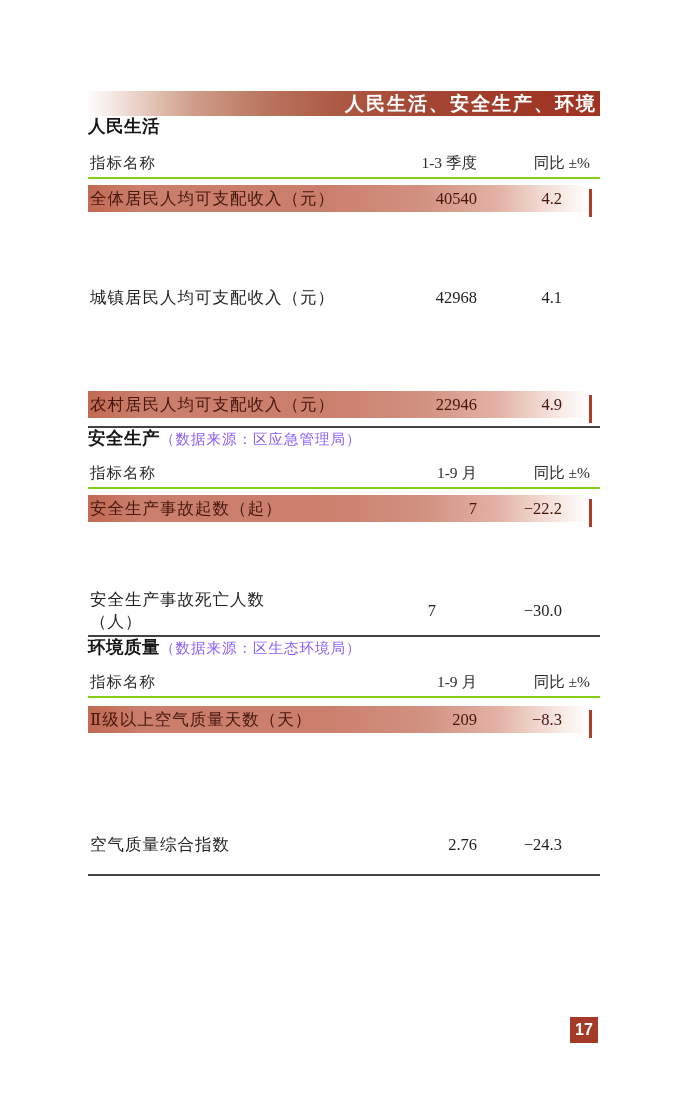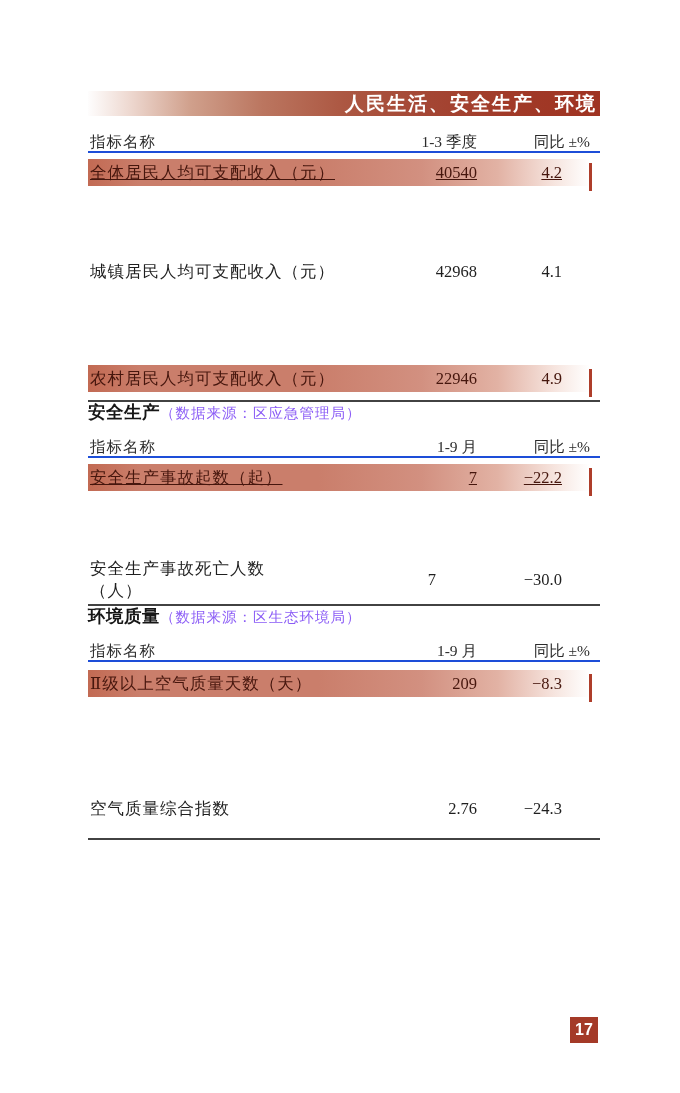--- a/index.html
+++ b/index.html
@@ -52,21 +52,22 @@
   .mt-sec3 { margin-top: 69px; }
 
   .row { display: flex; align-items: center; position: relative; }
   .c-name { flex: 1; padding-left: 2px; letter-spacing: 1px; }
   .c-val  { width: 110px; text-align: right; }
   .c-pct  { width: 123px; text-align: right; padding-right: 38px; box-sizing: border-box; }
 
   .thead {
     display: flex;
     margin-top: 16px;
-    border-bottom: 2px solid #1d4ed8;
+    padding-bottom: 5px;
+    border-bottom: 2px solid #84cc16;
     font-size: 15.5px;
     line-height: 19px;
     color: #2b2b2b;
   }
   .thead .c-pct { padding-right: 10px; }
 
   .trow { font-size: 16.5px; }
   .trow.plain { height: 22px; color: #1f1f1f; }
   .trow.hl {
     height: 27px;
@@ -78,21 +79,21 @@
   .tick {
     position: absolute;
     right: 8px;
     top: 4px;
     width: 3px;
     height: 28px;
     background: #ae3d2a;
   }
   .bline { height: 2px; background: #424242; }
 
-  .mt6  { margin-top: 6px; text-decoration: underline; }
+  .mt6  { margin-top: 6px; }
   .mt8  { margin-top: 8px; align-items: center; }
   .mt13 { margin-top: 13px; }
   .mt18 { margin-top: 18px; }
   .mt75 { margin-top: 75px; }
   .mt76 { margin-top: 101px; }
   .mt78 { margin-top: 78px; gap: 41px; }
   .mt82 { margin-top: 82px; justify-content: flex-end; }
 
   .page-num {
     position: absolute;
@@ -113,20 +114,23 @@
 <body>
 
 <div class="page">
   <div class="content">
 
     <div class="header-bar">
       <span>人民生活、安全生产、环境</span>
     </div>
 
     <section>
+      <h2 class="sec-head mt-sec1">
+        <span>人民生活</span>
+      </h2>
       <div class="thead">
         <span class="c-name">指标名称</span>
         <span class="c-val">1-3 季度</span>
         <span class="c-pct">同比 ±%</span>
       </div>
       <div class="row trow hl mt6">
         <span class="c-name">全体居民人均可支配收入（元）</span>
         <span class="c-val">40540</span>
         <span class="c-pct">4.2</span>
         <span class="tick"></span>

